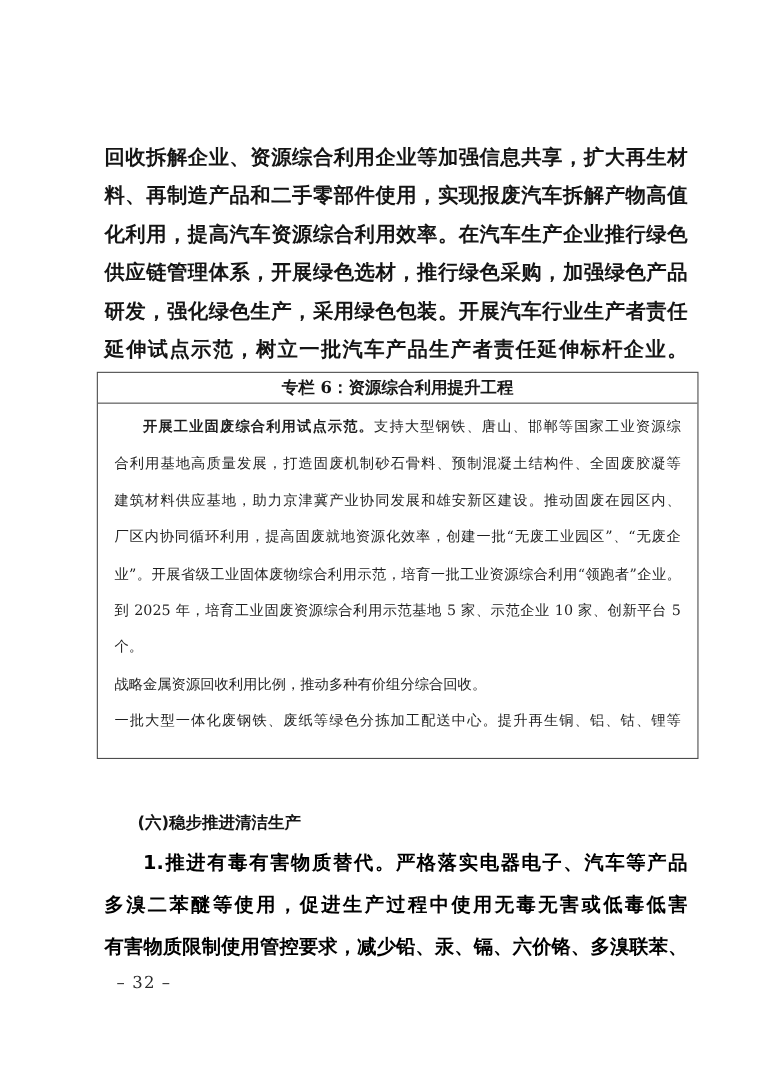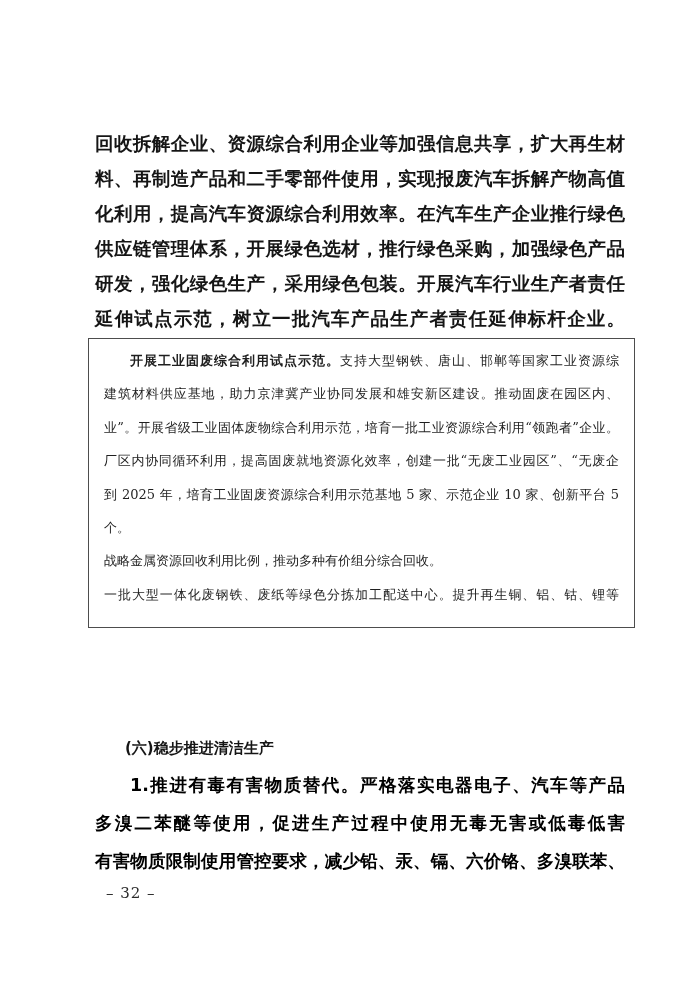--- a/index.html
+++ b/index.html
@@ -59,25 +59,27 @@
   <div class="intro">
     <div class="jline">回收拆解企业、资源综合利用企业等加强信息共享，扩大再生材</div>
     <div class="jline">料、再制造产品和二手零部件使用，实现报废汽车拆解产物高值</div>
     <div class="jline">化利用，提高汽车资源综合利用效率。在汽车生产企业推行绿色</div>
     <div class="jline">供应链管理体系，开展绿色选材，推行绿色采购，加强绿色产品</div>
     <div class="jline">研发，强化绿色生产，采用绿色包装。开展汽车行业生产者责任</div>
     <div class="jline">延伸试点示范，树立一批汽车产品生产者责任延伸标杆企业。</div>
   </div>
 
   <div class="box">
+    <div class="box-header">专栏 6：资源综合利用提升工程</div>
     <div class="box-body">
       <div class="box-line ind"><b>开展工业固废综合利用试点示范。</b><span>支持大型钢铁、唐山、邯郸等国家工业资源综</span></div>
+      <div class="box-line"><span>合利用基地高质量发展，打造固废机制砂石骨料、预制混凝土结构件、全固废胶凝等</span></div>
       <div class="box-line"><span>建筑材料供应基地，助力京津冀产业协同发展和雄安新区建设。推动固废在园区内、</span></div>
+      <div class="box-line"><span>厂区内协同循环利用，提高固废就地资源化效率，创建一批“无废工业园区”、“无废企</span></div>
       <div class="box-line"><span>业”。开展省级工业固体废物综合利用示范，培育一批工业资源综合利用“领跑者”企业。</span></div>
-      <div class="box-line"><span>厂区内协同循环利用，提高固废就地资源化效率，创建一批“无废工业园区”、“无废企</span></div>
       <div class="box-line"><span>到 2025 年，培育工业固废资源综合利用示范基地 5 家、示范企业 10 家、创新平台 5</span></div>
       <div class="box-line plain"><span>个。</span></div>
       <div class="box-line plain"><span>战略金属资源回收利用比例，推动多种有价组分综合回收。</span></div>
       <div class="box-line"><span>一批大型一体化废钢铁、废纸等绿色分拣加工配送中心。提升再生铜、铝、钴、锂等</span></div>
     </div>
   </div>
 
   <div class="section-heading">(六)稳步推进清洁生产</div>
 
   <div class="para">

